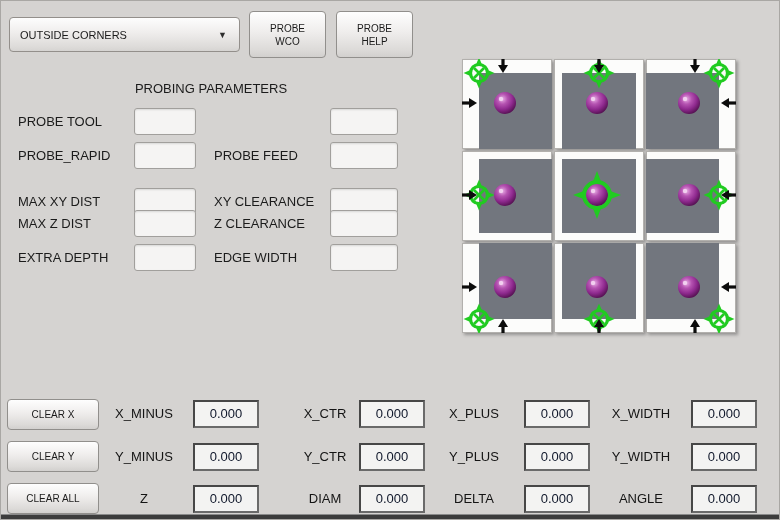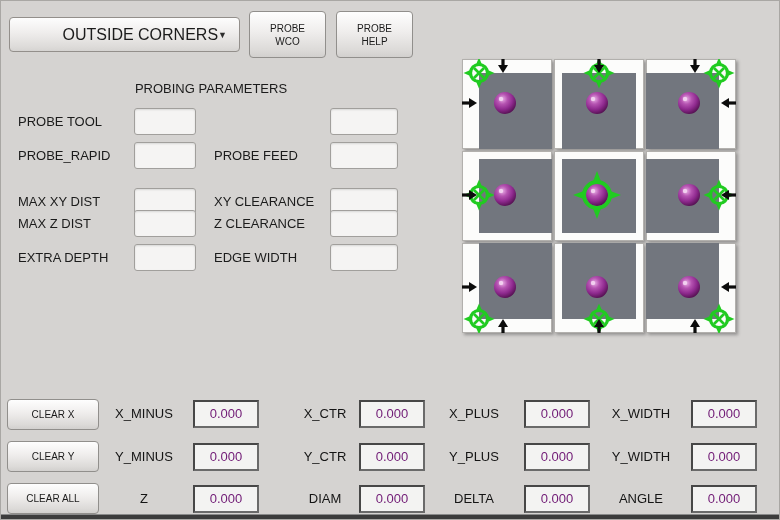--- a/index.html
+++ b/index.html
@@ -9,21 +9,21 @@
     border:1px solid #a9a7a4;box-sizing:border-box;overflow:hidden;
     color:#1b1b1b;
   }
   
   .select{
     position:absolute;left:8px;top:16px;width:231px;height:35px;
     background:linear-gradient(#fdfdfd,#efedec 45%,#dedcda 85%,#d6d4d2);
     border:1px solid #938f8b;border-radius:4px;box-sizing:border-box;
     display:flex;align-items:center;cursor:default;
   }
-  .select .val{flex:1;font-size:16px;text-align:right;}
+  .select .val{flex:1;padding-left:10px;font-size:11px;}
   .select .caret{padding-right:12px;font-size:9px;color:#2e2e2e;}
   .btn{
     position:absolute;background:linear-gradient(#fefefe,#efedec 45%,#dcdad8 85%,#d2d0ce);
     border:1px solid #918f8c;border-radius:4px;font-size:10px;color:#1a1a1a;
     font-family:inherit;display:flex;align-items:center;justify-content:center;
     white-space:pre-line;text-align:center;line-height:1.3;box-sizing:border-box;
   }
   .btn-wco{left:248px;top:10px;width:77px;height:47px;}
   .btn-help{left:335px;top:10px;width:77px;height:47px;}
   
@@ -48,21 +48,21 @@
   }
   .gcell{width:90px;height:90px;box-shadow:2px 2px 3px rgba(70,70,70,0.45);cursor:default;}
   .gcell svg{display:block;}
   
   .btn-clear{left:6px;width:92px;height:31px;}
   .btnA{top:398px}.btnB{top:440px}.btnC{top:482px}
   .rlabel{position:absolute;width:88px;text-align:center;font-size:13px;line-height:28px;color:#141414;}
   .rvalue{
     position:absolute;width:66px;height:28px;box-sizing:border-box;
     background:#f3f3f2;border:2px solid;border-color:#474747 #6a6a6a #6a6a6a #474747;
-    text-align:center;line-height:24px;font-size:13px;color:#701a75;
+    text-align:center;line-height:24px;font-size:13px;color:#0f172a;
   }
   .rowA{top:399px}.rowB{top:442px}.rowC{top:484px}
   .colL1{left:99px}.colV1{left:192px}
   .colL2{left:280px}.colV2{left:358px}
   .colL3{left:429px}.colV3{left:523px}
   .colL4{left:596px}.colV4{left:690px}
   .bottom-bar{position:absolute;left:0;right:0;bottom:0;height:4px;background:#3c3c3c;border-top:1px solid #8a8a8a;}
 </style>
 </head>
 <body>

